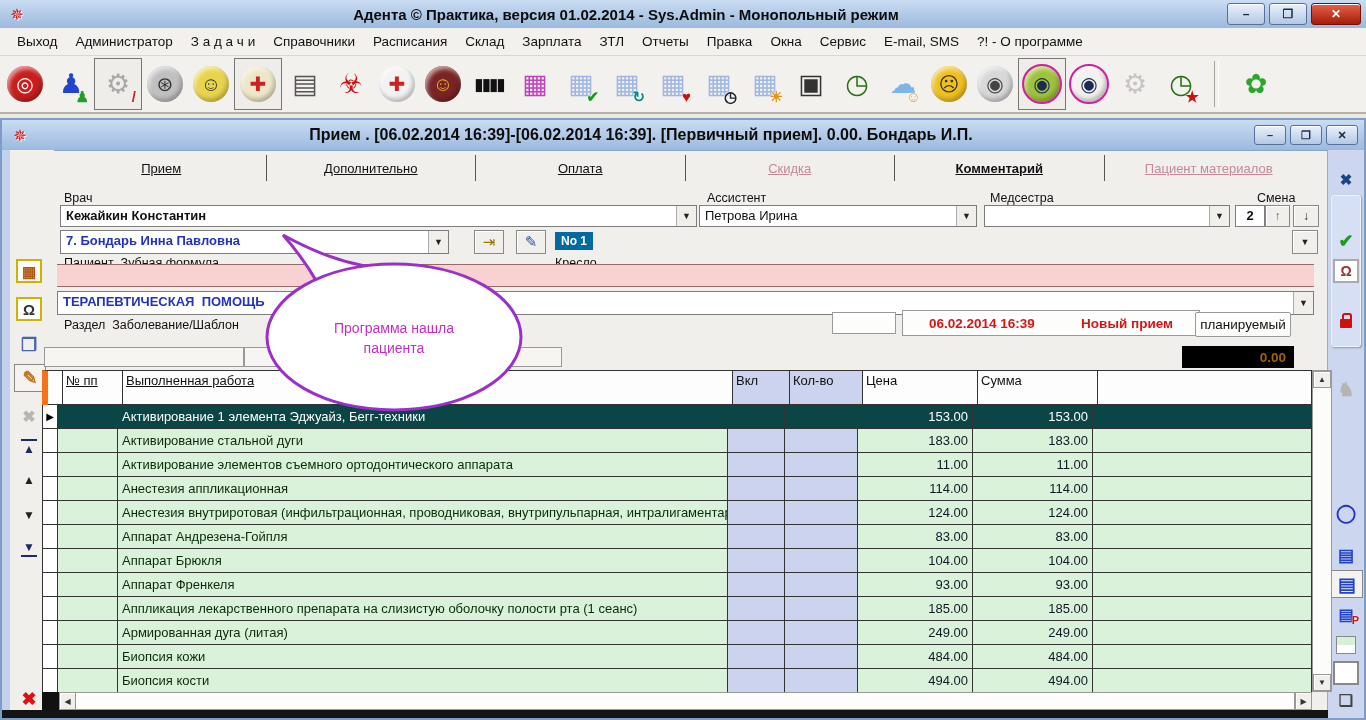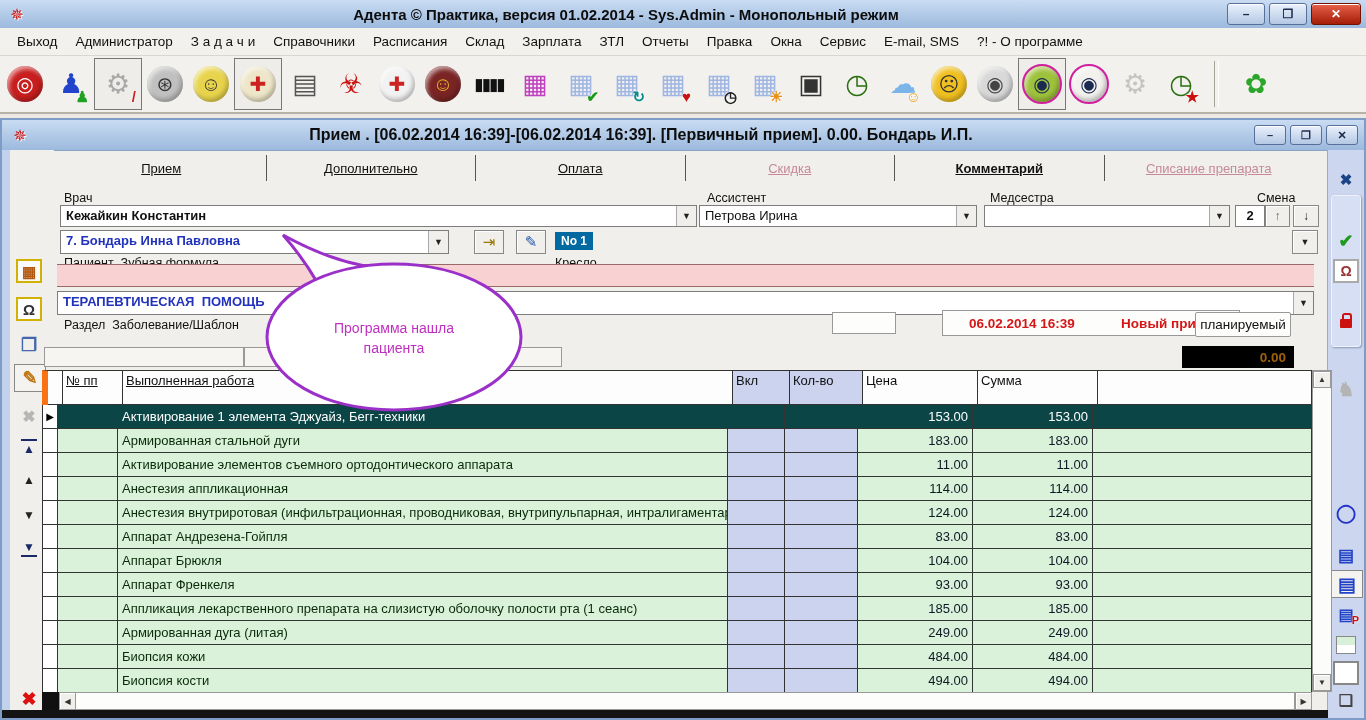--- a/index.html
+++ b/index.html
@@ -372,21 +372,21 @@
           <div class="tab ">
             <span>Оплата</span>
           </div>
           <div class="tab disabled">
             <span>Скидка</span>
           </div>
           <div class="tab bold">
             <span>Комментарий</span>
           </div>
           <div class="tab disabled">
-            <span>Списание препарата</span>
+            <span>Пациент материалов</span>
           </div>
         </div>
 
       <div class="flabel" style="left:62px;top:41px;">Врач</div>
       <div class="flabel" style="left:705px;top:41px;">Ассистент</div>
       <div class="flabel" style="left:988px;top:41px;">Медсестра</div>
       <div class="flabel" style="left:1255px;top:41px;">Смена</div>
 
       <div class="combo" style="left:58px;top:55px;width:637px;">
         <div class="combo-text strong">Кежайкин Константин</div>
@@ -420,21 +420,21 @@
 
       <div class="pink-field"></div>
 
       <div class="combo" style="left:55px;top:141px;width:1257px;height:24px;">
         <div class="combo-text blue">ТЕРАПЕВТИЧЕСКАЯ  ПОМОЩЬ</div>
         <div class="combo-arrow"></div>
       </div>
       <div class="flabel" style="left:62px;top:168px;">Раздел  Заболевание/Шаблон</div>
 
       <div class="box" style="left:830px;top:162px;width:64px;height:22px;background:#fdfdfc;"></div>
-      <div class="box date-box" style="left:900px;top:160px;width:298px;height:26px;margin-left:40px;">
+      <div class="box date-box" style="left:900px;top:160px;width:298px;height:26px;">
         <span class="red-bold">06.02.2014 16:39</span>
         <span class="red-bold">Новый прием</span>
       </div>
       <div class="box planned-btn" style="left:1193px;top:162px;width:96px;height:25px;">планируемый</div>
 
       <div class="total-box" style="left:1180px;top:196px;width:112px;height:22px;">0.00</div>
 
       <div class="box" style="left:42px;top:197px;width:200px;height:20px;"></div>
       <div class="box" style="left:242px;top:197px;width:318px;height:20px;"></div>
 
@@ -456,21 +456,21 @@
               <div class="gc">Активирование 1 элемента Эджуайз, Бегг-техники</div>
               <div class="gc lav"></div>
               <div class="gc lav"></div>
               <div class="gc money">153.00</div>
               <div class="gc money">153.00</div>
               <div class="gc"></div>
             </div>
             <div class="grid-row">
               <div class="gc ind"></div>
               <div class="gc"></div>
-              <div class="gc">Армированная стальной дуги</div>
+              <div class="gc">Активирование стальной дуги</div>
               <div class="gc lav"></div>
               <div class="gc lav"></div>
               <div class="gc money">183.00</div>
               <div class="gc money">183.00</div>
               <div class="gc"></div>
             </div>
             <div class="grid-row">
               <div class="gc ind"></div>
               <div class="gc"></div>
               <div class="gc">Активирование элементов съемного ортодонтического аппарата</div>

